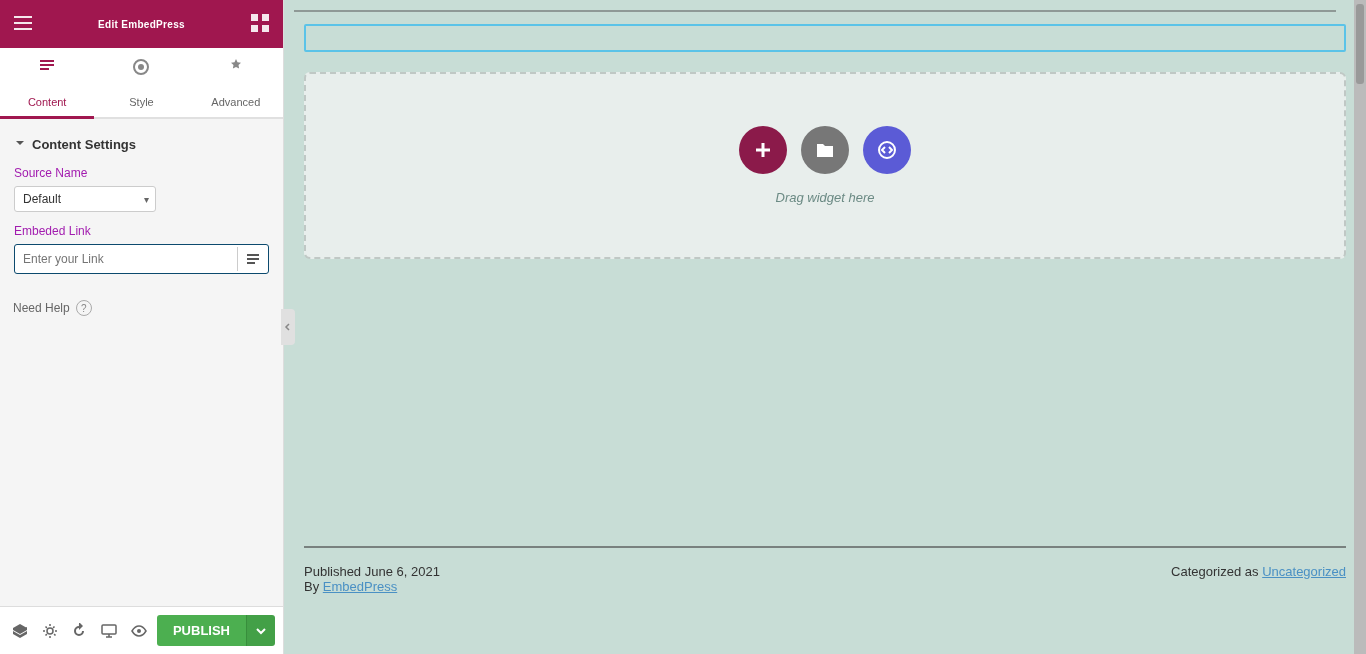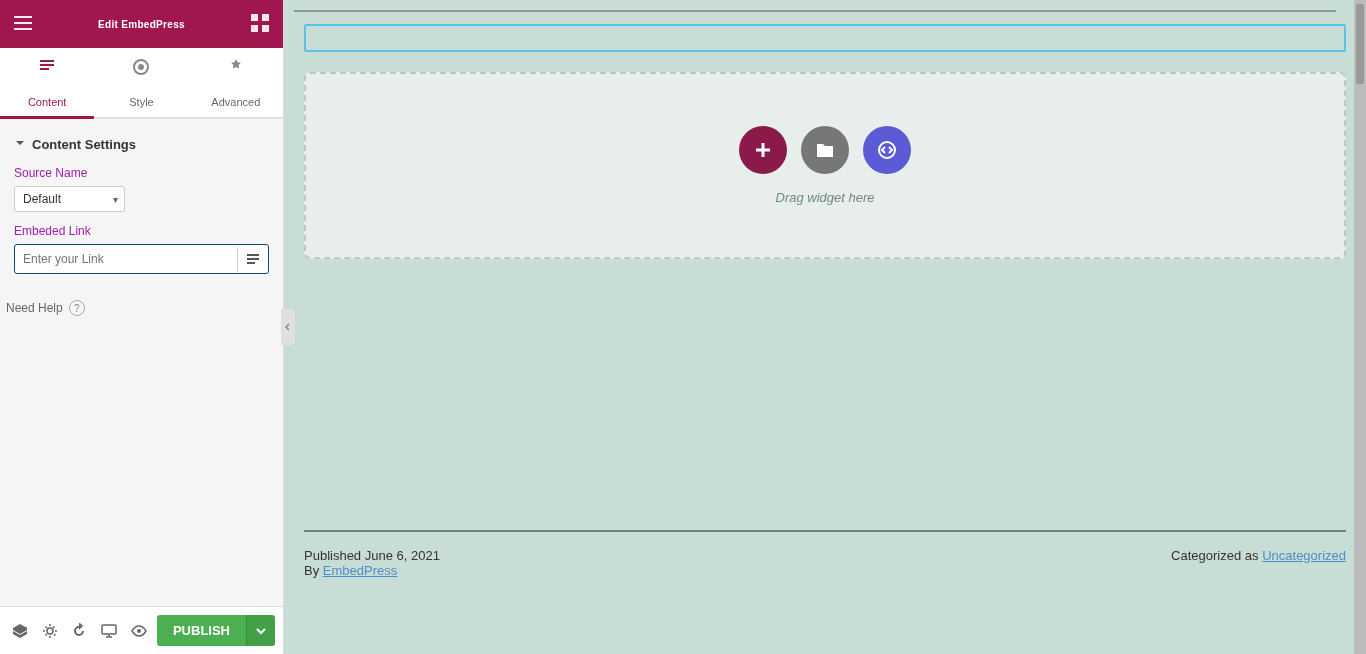--- a/index.html
+++ b/index.html
@@ -89,21 +89,21 @@
       padding: 6px 14px;
     }
     .field-label {
       font-size: 12px;
       color: #a21caf;
       margin-bottom: 6px;
     }
     .select-wrapper {
       position: relative;
       display: inline-block;
-      width: 111px;
+      width: 142px;
     }
     .select-wrapper select {
       appearance: none;
       -webkit-appearance: none;
       width: 100%;
       padding: 5px 24px 5px 8px;
       border: 1px solid #ccc;
       border-radius: 3px;
       background: #fff;
       font-size: 12px;
@@ -148,21 +148,21 @@
       padding: 5px 8px;
       cursor: pointer;
       display: flex;
       align-items: center;
       justify-content: center;
     }
     .embed-link-btn svg { width: 14px; height: 14px; fill: #555; }
 
     
     .need-help {
-      padding: 20px 6px;
+      padding: 20px 13px;
       display: flex;
       align-items: center;
       gap: 6px;
       color: #666;
       font-size: 12px;
     }
     .help-icon {
       width: 16px;
       height: 16px;
       border-radius: 50%;
@@ -302,21 +302,21 @@
 
     .drag-text {
       font-size: 13px;
       color: #6b8a84;
       font-style: italic;
     }
 
     
     .page-footer {
       position: absolute;
-      bottom: 76px;
+      bottom: 60px;
       left: 20px;
       right: 20px;
     }
     .footer-line {
       height: 2px;
       background: #444;
       margin-bottom: 16px;
       opacity: 0.6;
     }
     .footer-text {

